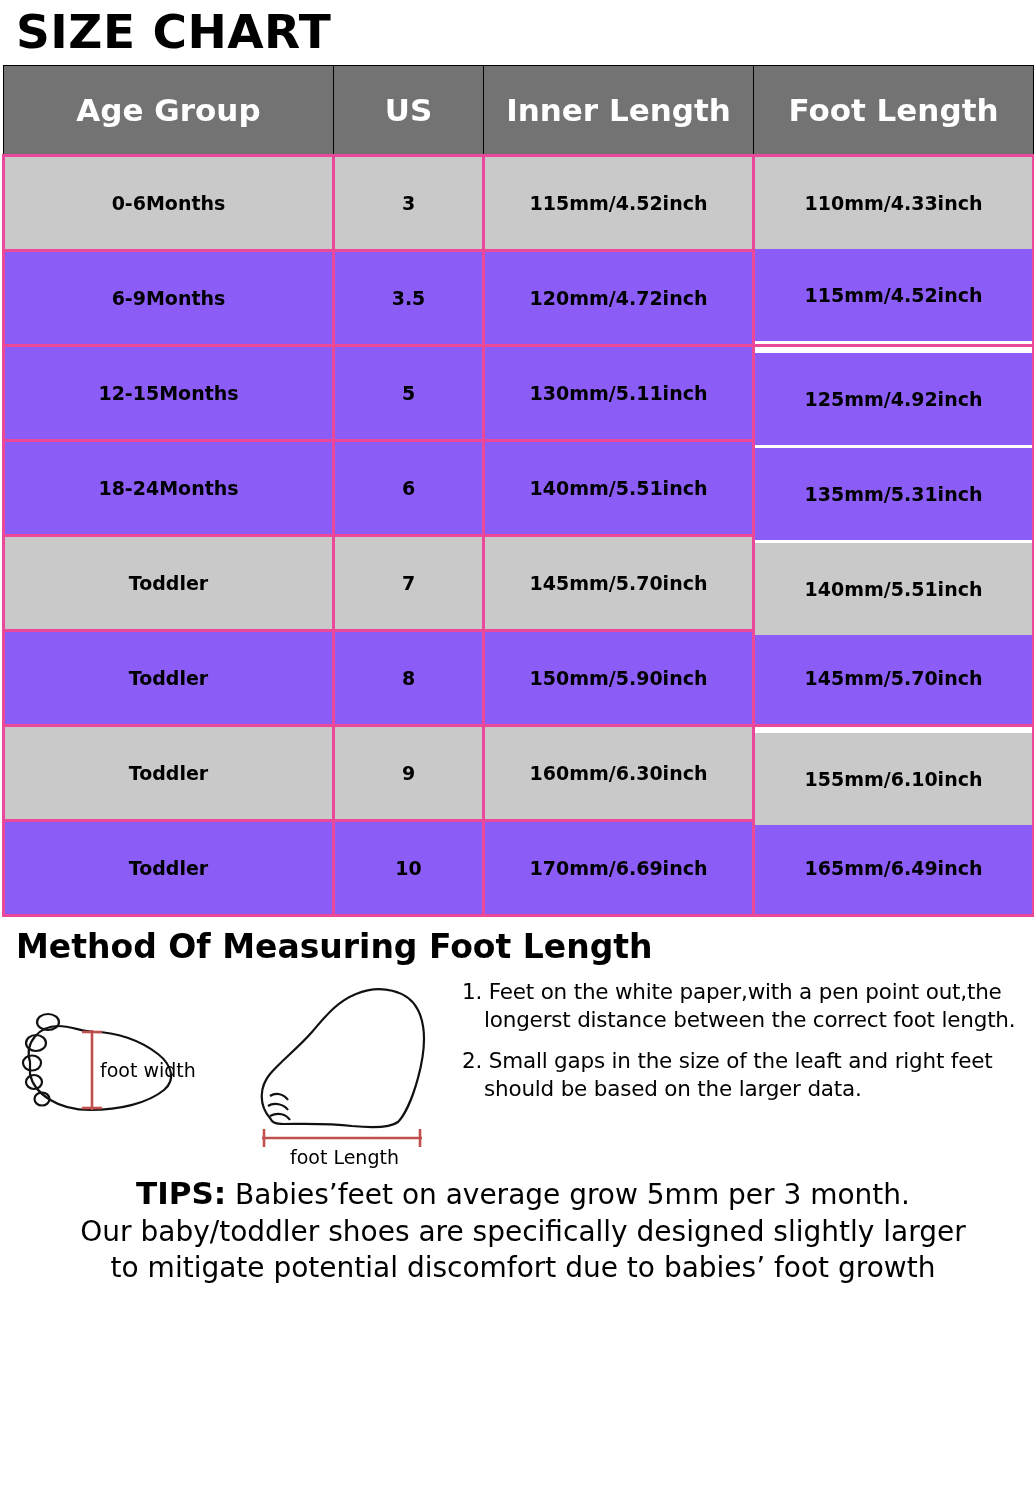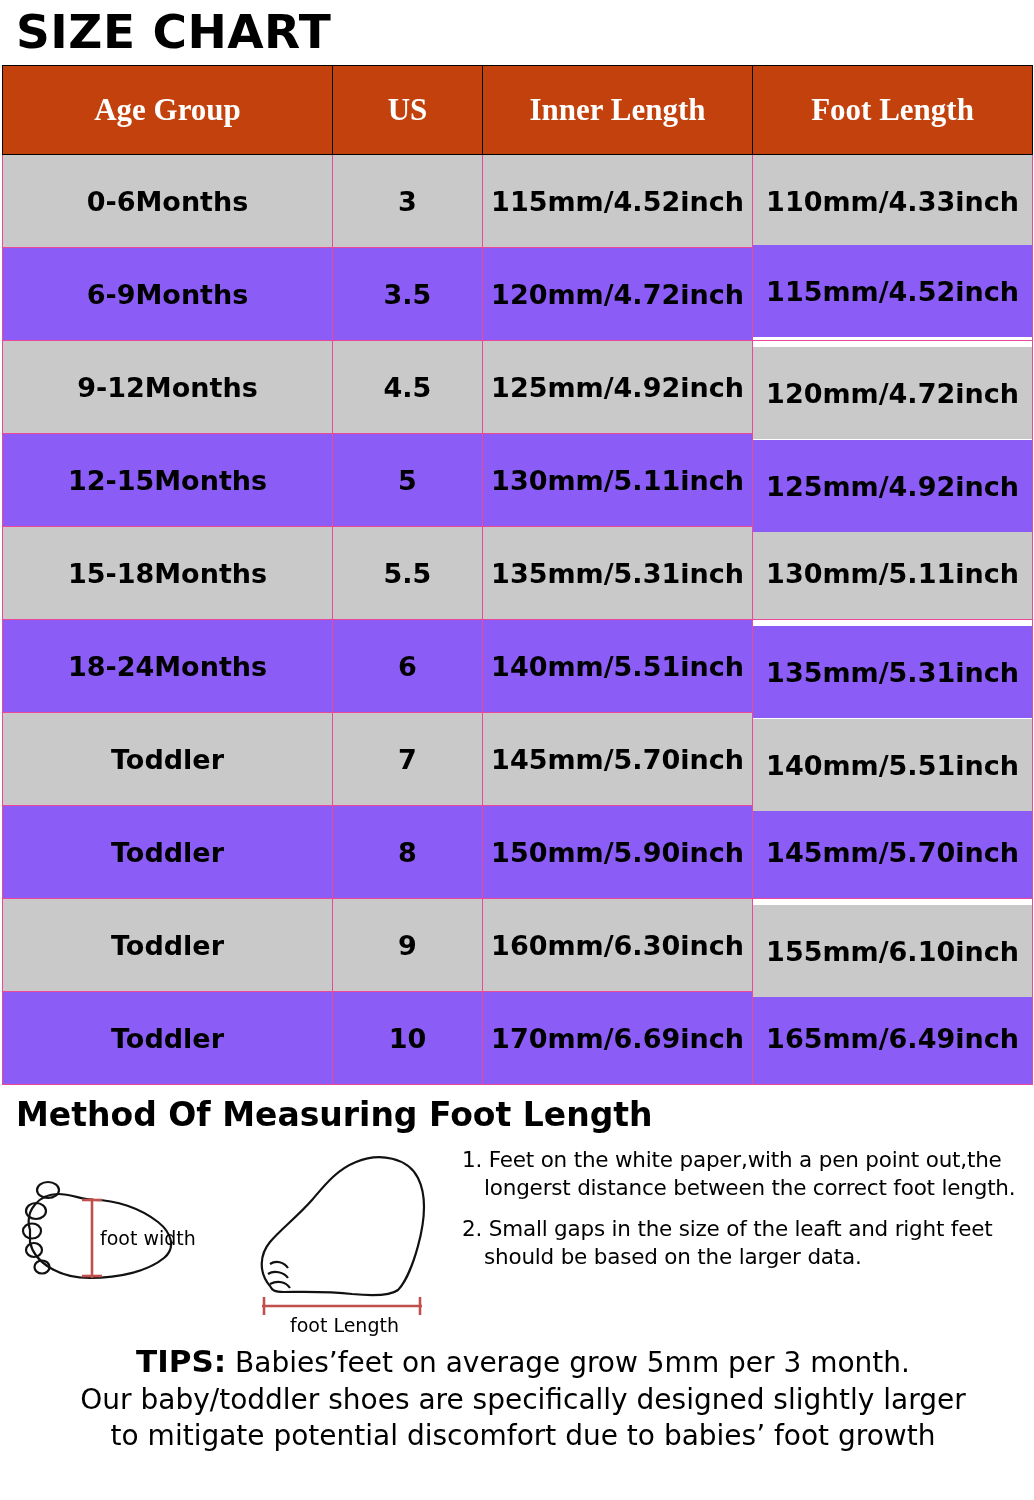--- a/index.html
+++ b/index.html
@@ -35,36 +35,35 @@
 
   
   .chart-table {
     width: 1030px;
     border-collapse: collapse;
     table-layout: fixed;
     margin: 0 auto;
   }
   .chart-table th,
   .chart-table td {
-    border: 1px solid #ec4899;
+    border: 3px solid #ec4899;
     text-align: center;
-    font-size: 27px;
+    font-size: 19px;
     font-weight: bold;
     height: 92px;
     padding: 0 4px;
     vertical-align: middle;
     font-family: "DejaVu Sans", sans-serif;
   }
   .chart-table thead th {
-    background: #c2410c;
+    background: #737373;
     color: #ffffff;
     font-size: 31px;
     height: 88px;
     border: 1px solid #000;
-    font-family: Liberation Serif, serif;
   }
   .chart-table tbody tr.shade td {
     background: #c9c9c9;
   }
   .chart-table tbody tr.plain td {
     background: #8b5cf6;
   }
   col.c-age   { width: 330px; }
   col.c-us    { width: 150px; }
   col.c-inner { width: 270px; }
@@ -154,37 +153,25 @@
         <td>3</td>
         <td>115mm/4.52inch</td>
         <td>110mm/4.33inch</td>
       </tr>
       <tr class="plain">
         <td>6-9Months</td>
         <td>3.5</td>
         <td>120mm/4.72inch</td>
         <td class="nudge-up">115mm/4.52inch</td>
       </tr>
-      <tr class="shade">
-        <td>9-12Months</td>
-        <td>4.5</td>
-        <td>125mm/4.92inch</td>
-        <td class="nudge-down">120mm/4.72inch</td>
-      </tr>
       <tr class="plain">
         <td>12-15Months</td>
         <td>5</td>
         <td>130mm/5.11inch</td>
         <td class="nudge-down">125mm/4.92inch</td>
-      </tr>
-      <tr class="shade">
-        <td>15-18Months</td>
-        <td>5.5</td>
-        <td>135mm/5.31inch</td>
-        <td>130mm/5.11inch</td>
       </tr>
       <tr class="plain">
         <td>18-24Months</td>
         <td>6</td>
         <td>140mm/5.51inch</td>
         <td class="nudge-down">135mm/5.31inch</td>
       </tr>
       <tr class="shade">
         <td>Toddler</td>
         <td>7</td>

